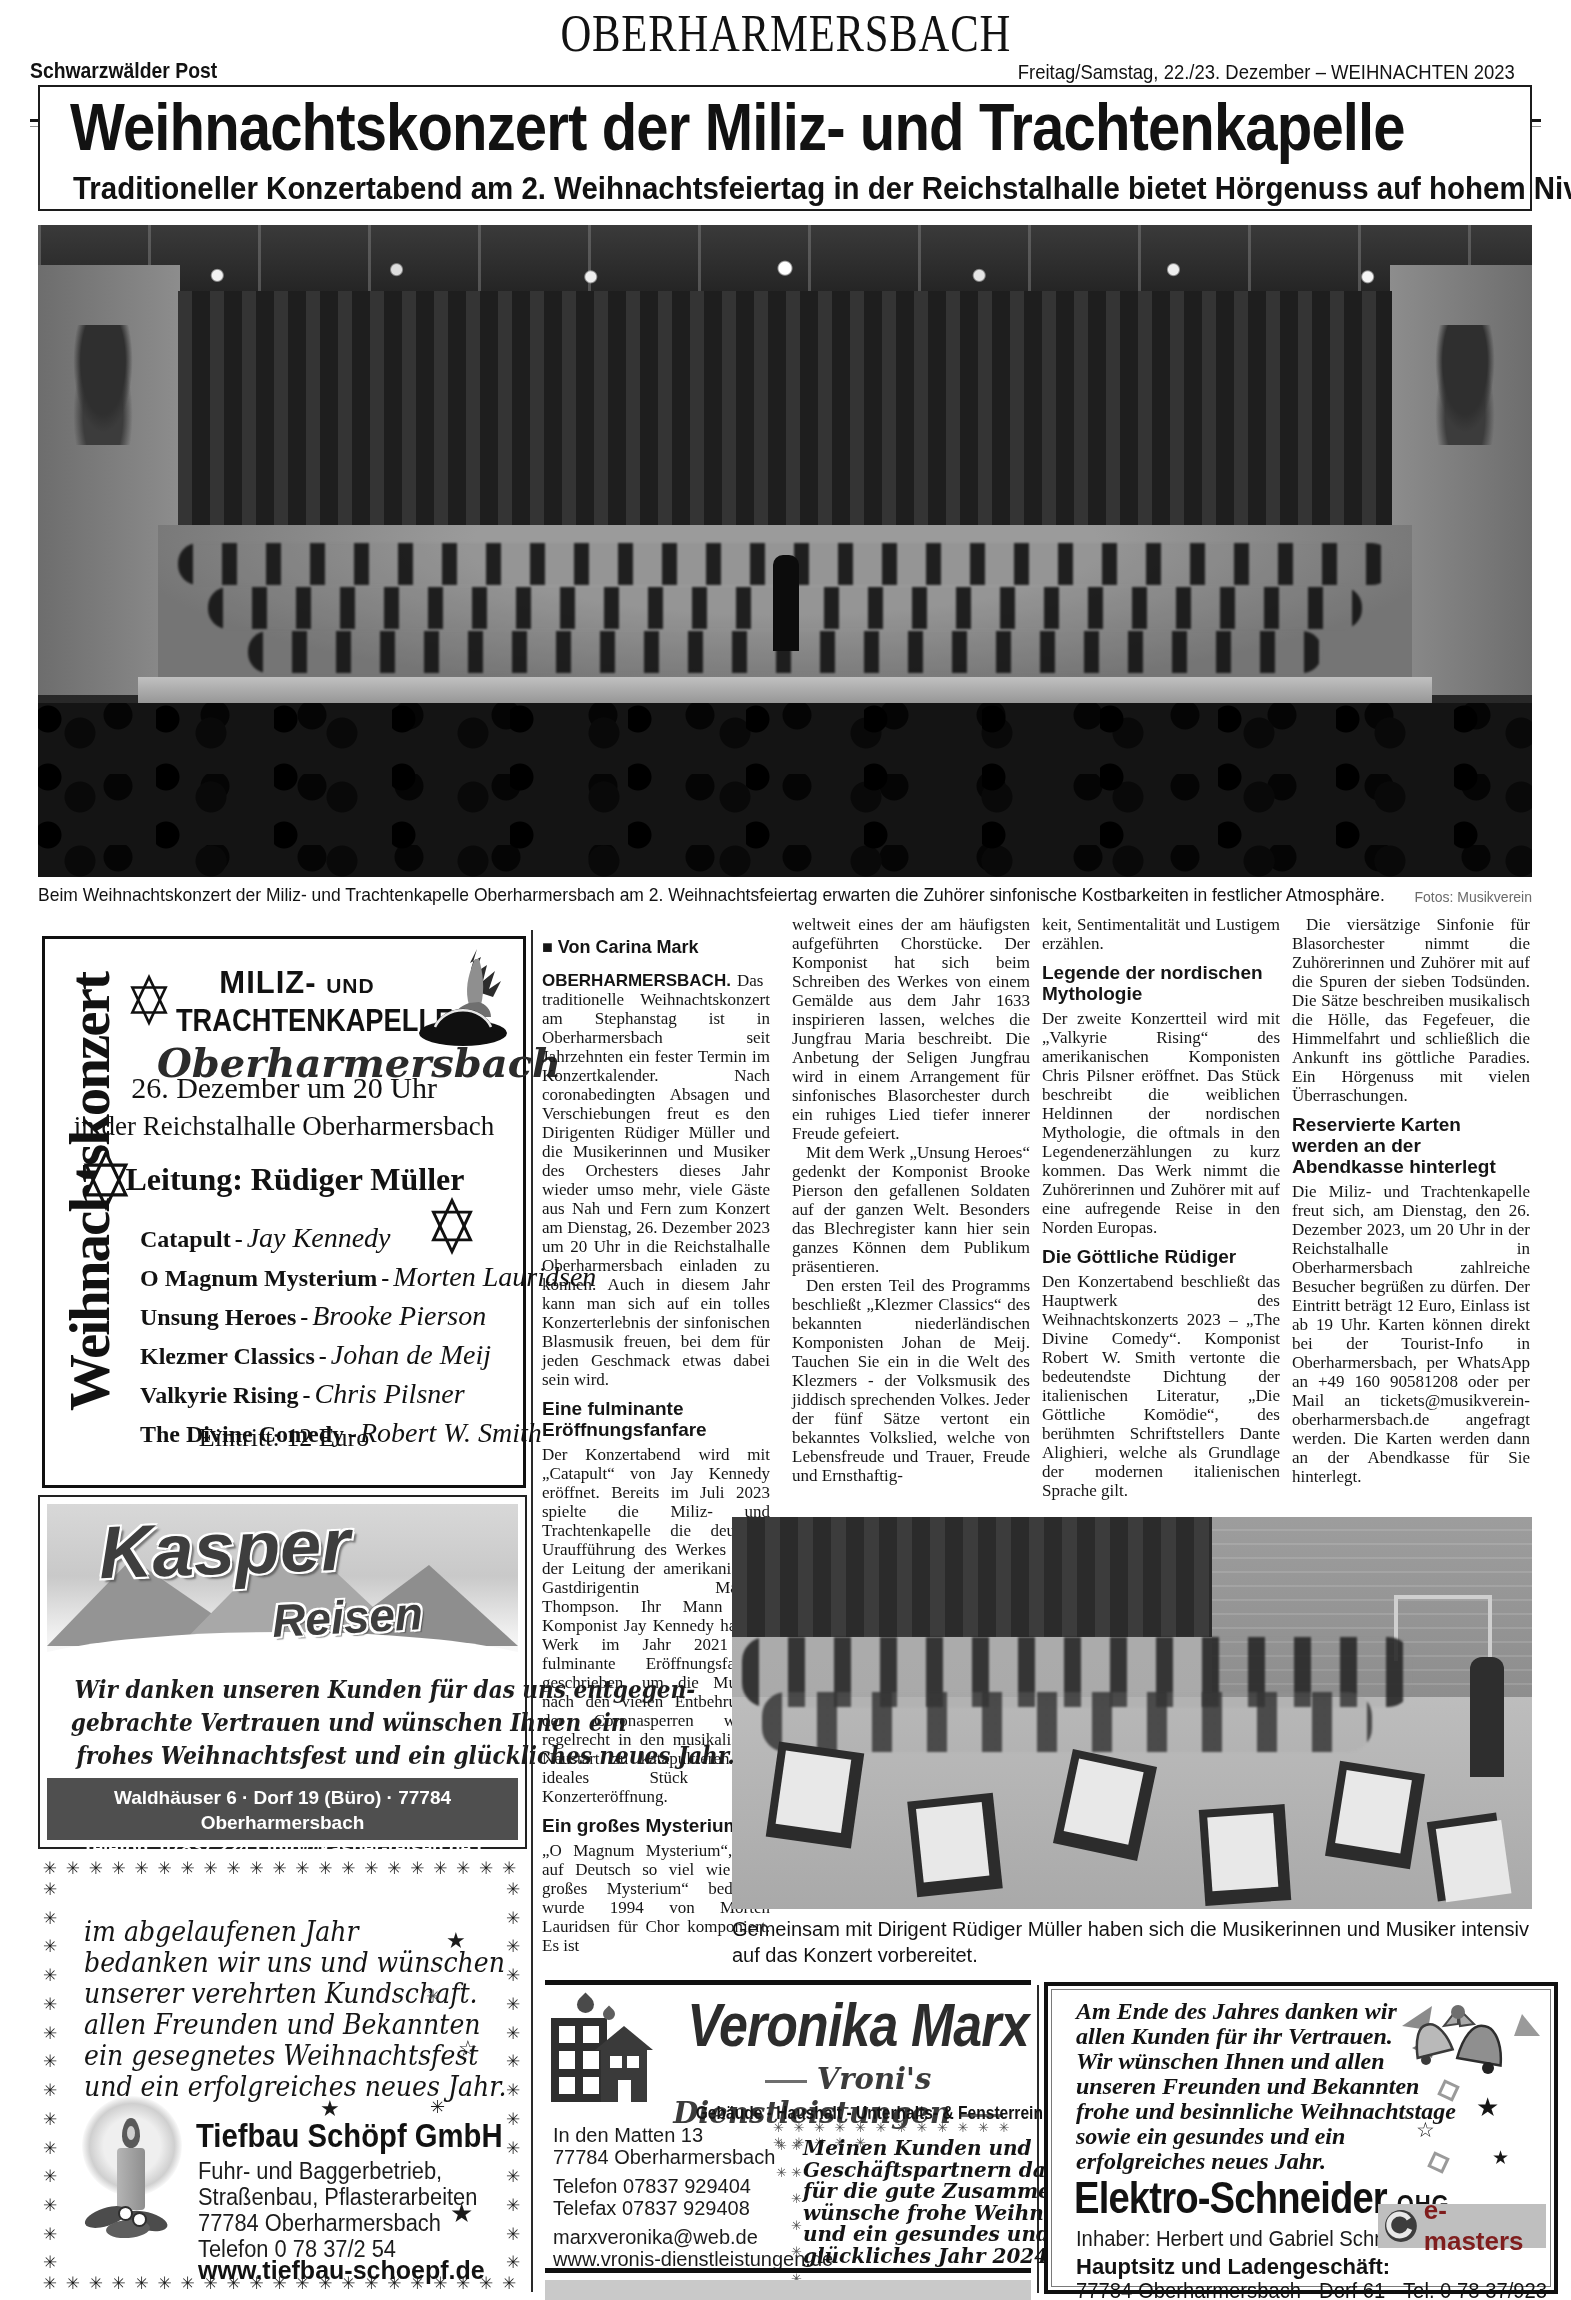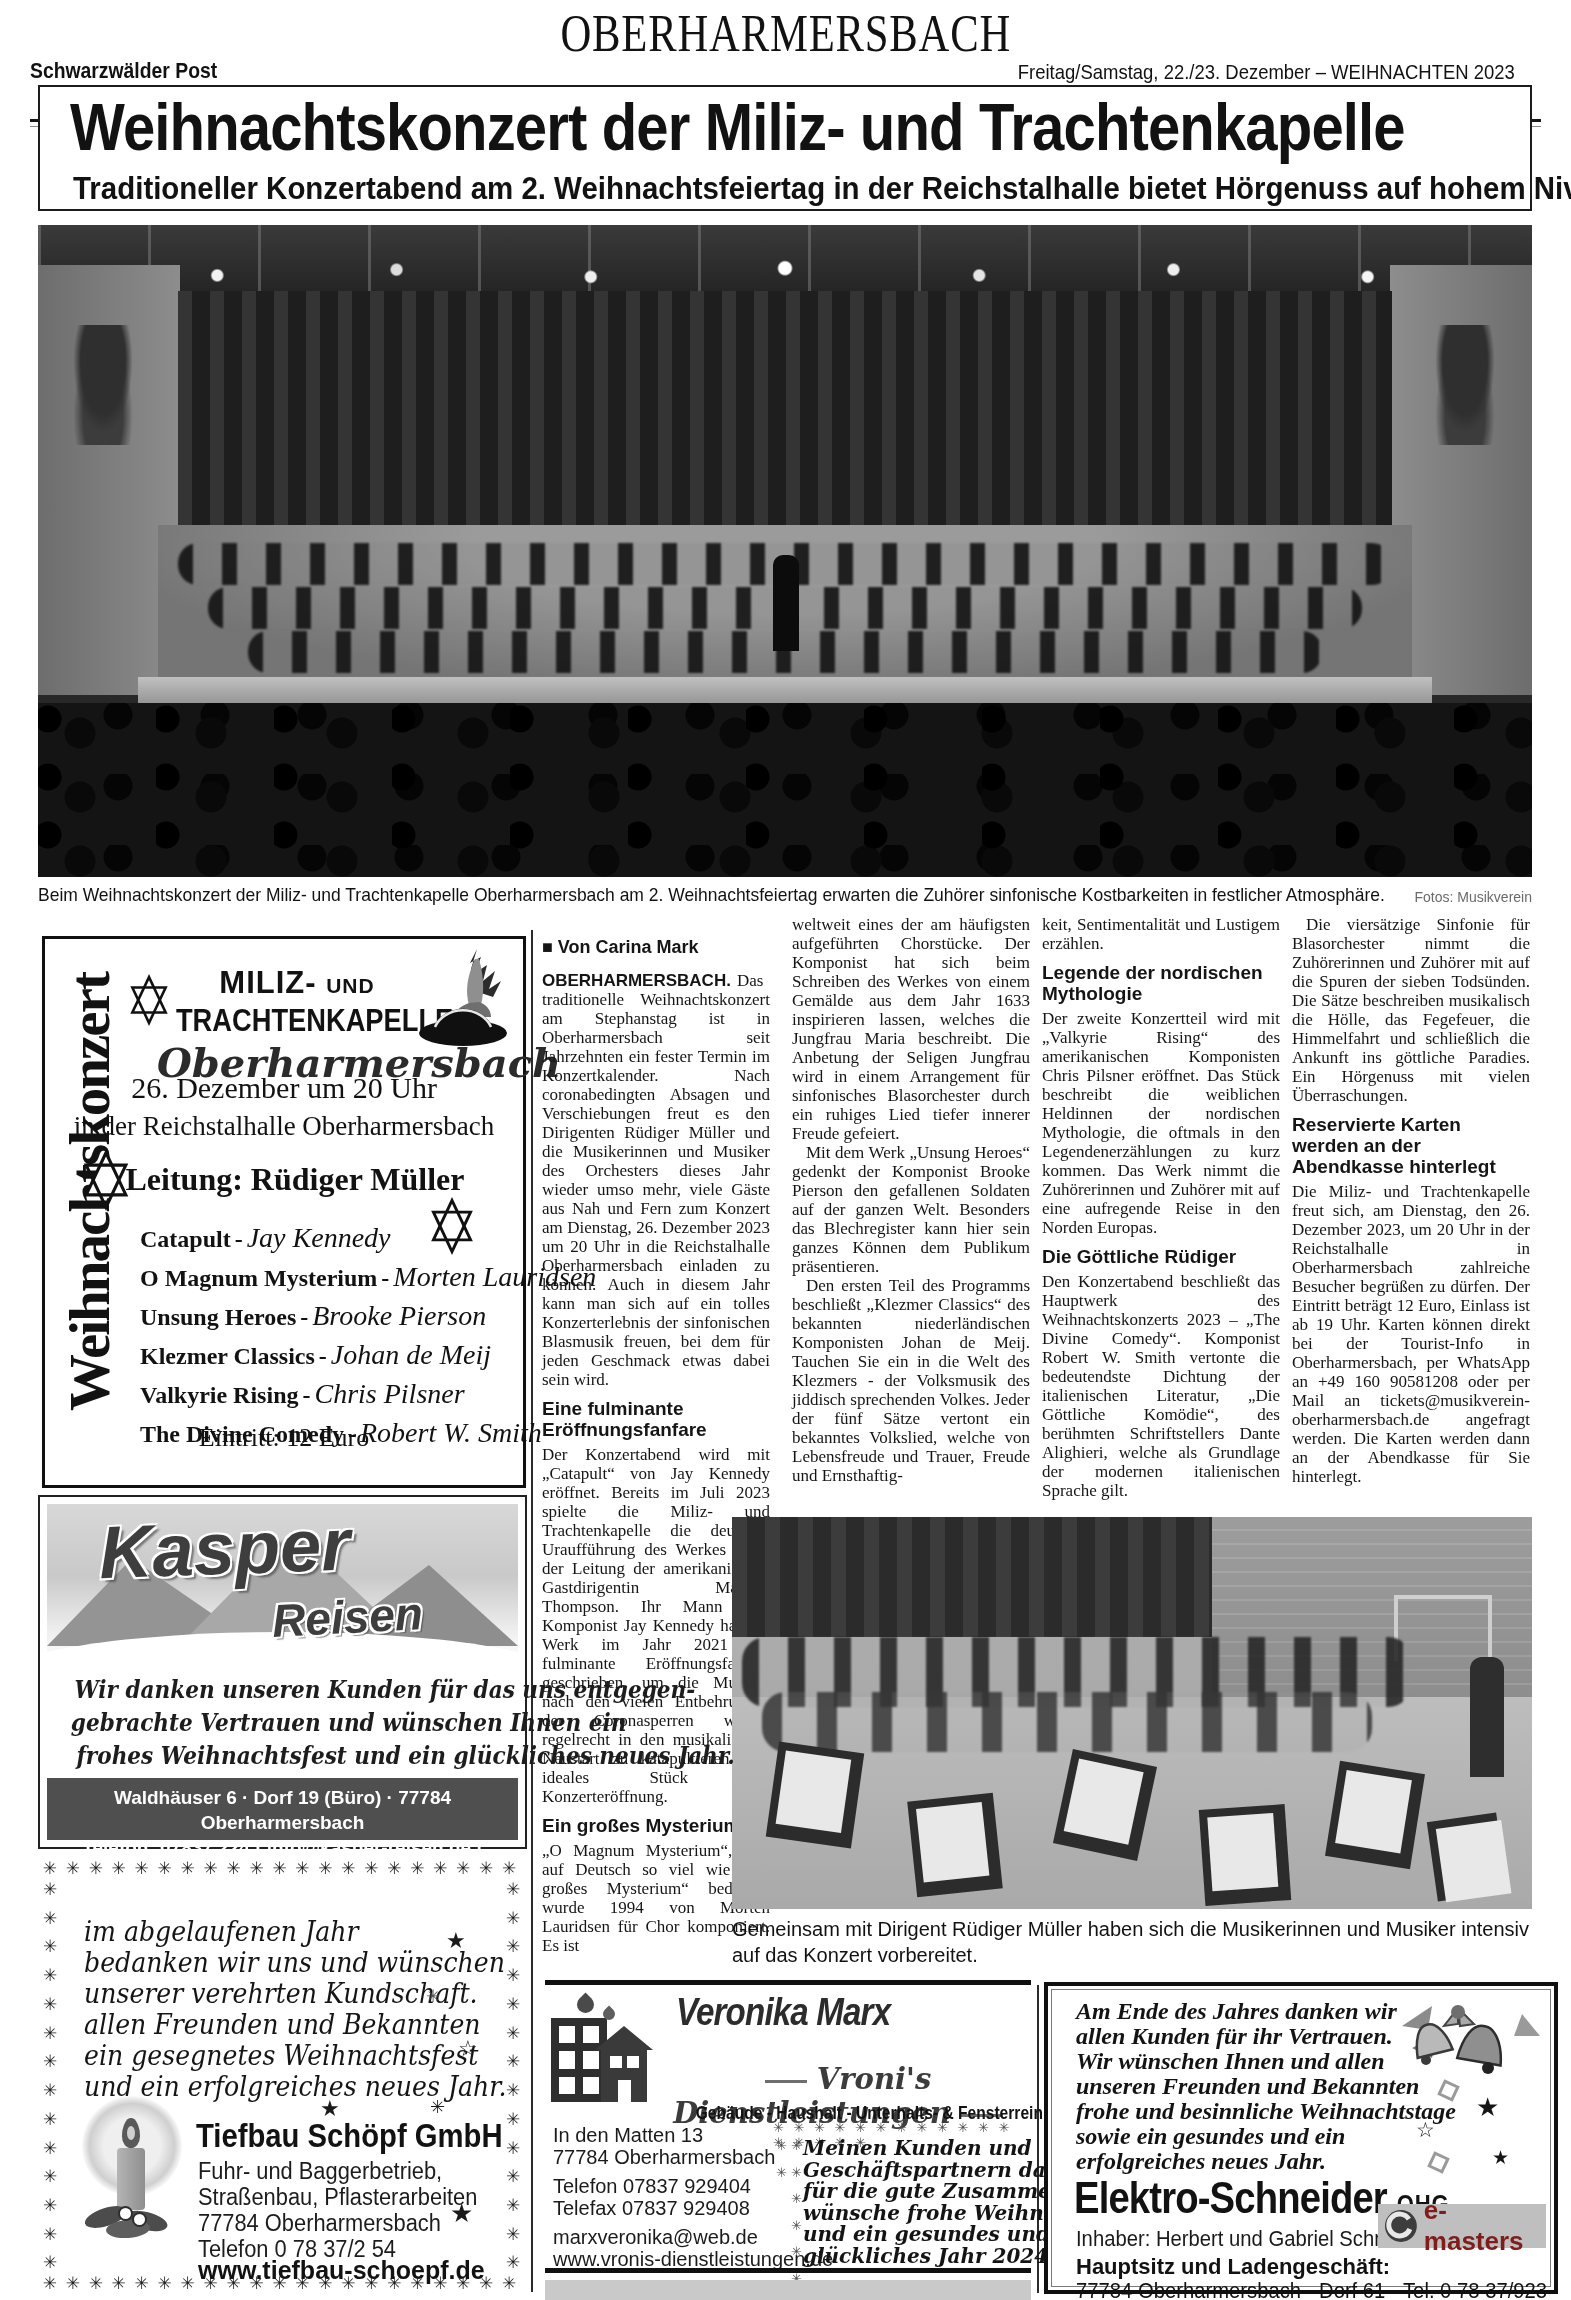--- a/index.html
+++ b/index.html
@@ -145,21 +145,21 @@
   .vlogo{position:absolute;left:6px;top:24px;width:105px;height:100px;}
   .vb1{position:absolute;left:0;top:14px;width:56px;height:84px;background:#2f2f2f;display:grid;grid-template-columns:1fr 1fr;gap:8px;padding:8px;box-sizing:border-box;}
   .vb1 span{background:#fff;}
   .vb2{position:absolute;left:50px;top:44px;width:46px;height:54px;background:#3a3a3a;}
   .vb2:before{content:"";position:absolute;left:-6px;top:-22px;border-left:29px solid transparent;border-right:29px solid transparent;border-bottom:24px solid #3a3a3a;}
   .vb2 i{position:absolute;left:9px;top:8px;width:12px;height:12px;background:#fff;}
   .vb2 b{position:absolute;right:8px;top:8px;width:12px;height:12px;background:#fff;}
   .vb2 u{position:absolute;left:17px;bottom:0;width:13px;height:22px;background:#fff;}
   .vdrop1{position:absolute;left:26px;top:-8px;width:17px;height:17px;background:#4a4a4a;border-radius:0 50% 50% 50%;transform:rotate(45deg);}
   .vdrop2{position:absolute;left:52px;top:4px;width:12px;height:12px;background:#5e5e5e;border-radius:0 50% 50% 50%;transform:rotate(45deg);}
-  .vname{position:absolute;left:112px;top:10px;width:372px;font-size:39px;font-weight:700;font-style:italic;color:#2c2c2c;letter-spacing:-1px;}
+  .vname{position:absolute;left:112px;top:10px;width:372px;font-size:61px;font-weight:700;font-style:italic;color:#2c2c2c;letter-spacing:-1px;}
   .vsubrow{position:absolute;left:112px;top:82px;width:372px;text-align:center;font-size:29px;font-style:italic;font-weight:700;color:#3c3c3c;font-family:"DejaVu Serif",serif;}
   .vdash{display:inline-block;width:42px;height:3px;background:#6e6e6e;vertical-align:middle;margin:0 10px;}
   .vserv{position:absolute;left:108px;top:122px;width:380px;text-align:center;font-size:19px;font-weight:700;}
   .vcontact{position:absolute;left:8px;top:144px;font-size:20px;line-height:22px;color:#1b1b1b;}
   .vcontact div{white-space:nowrap;}
   .vgap{height:7px;}
   .vstars-row{position:absolute;left:228px;top:140px;font-size:13px;letter-spacing:3px;color:#4a4a4a;}
   .vstars-col{position:absolute;left:229px;top:158px;writing-mode:vertical-rl;font-size:13px;letter-spacing:4px;color:#4a4a4a;}
   .vgreet{position:absolute;left:258px;top:158px;font-family:"DejaVu Serif",serif;font-style:italic;font-weight:700;font-size:20px;line-height:21.5px;color:#141414;white-space:nowrap;}
 

